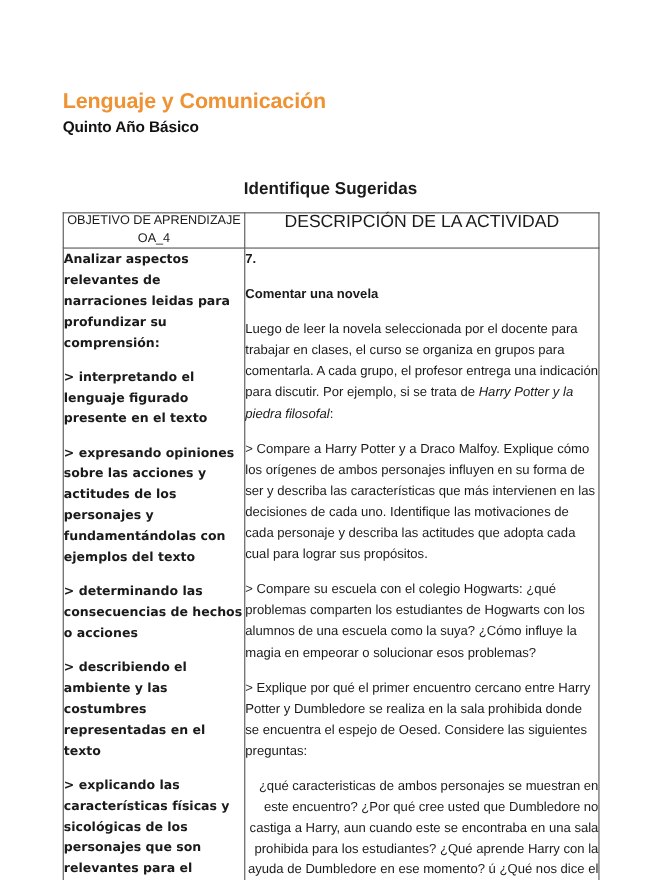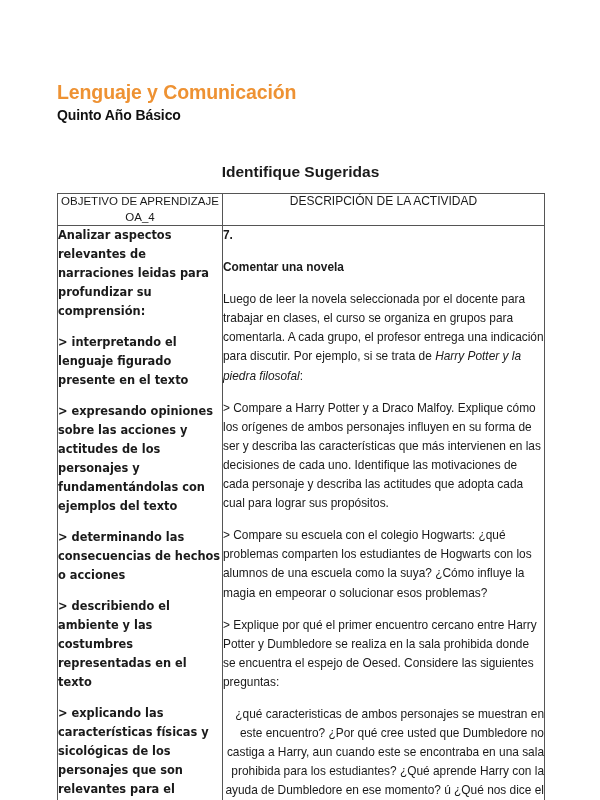--- a/index.html
+++ b/index.html
@@ -110,21 +110,21 @@
 
   .th-objective {
     font-size: 11.5px;
     font-weight: normal;
     text-align: center;
     padding: 5px 6px 8px 6px;
     line-height: 15.5px;
     color: #1a1a1a;
   }
   .th-description {
-    font-size: 12px;
+    font-size: 16px;
     font-weight: normal;
     text-align: center;
     padding: 5px 6px 8px 6px;
     line-height: 15.5px;
     color: #1a1a1a;
   }
 
   .cell-objective {
     padding: 6px 8px 8px 7px;
     font-family: "DejaVu Sans", sans-serif;

